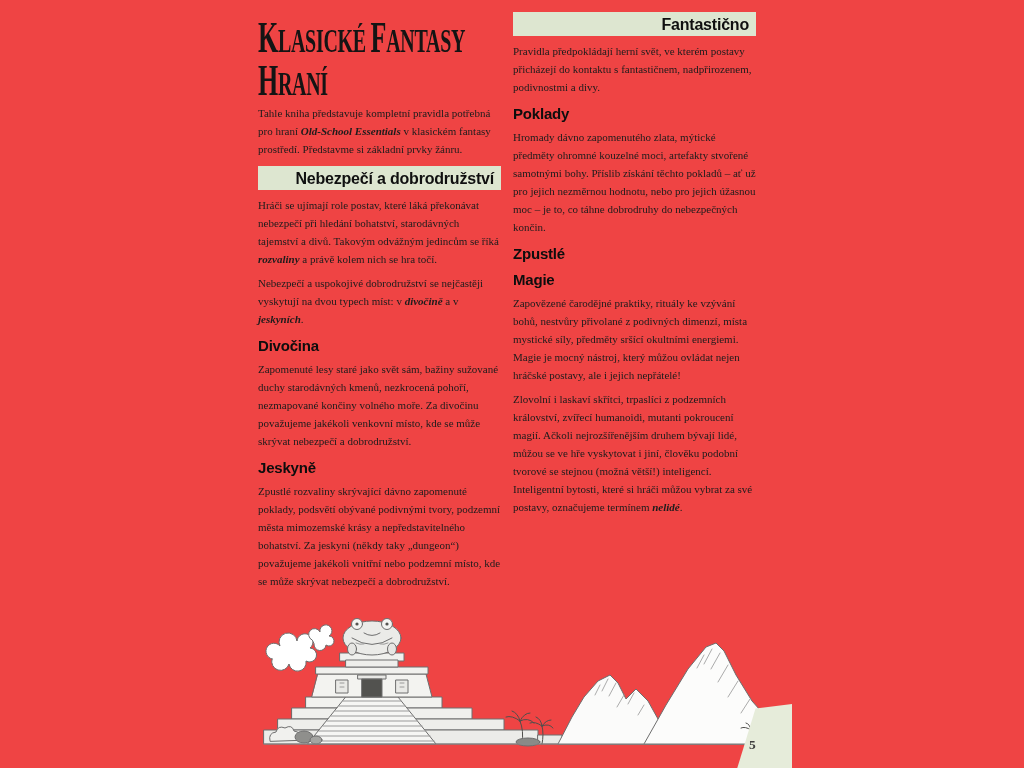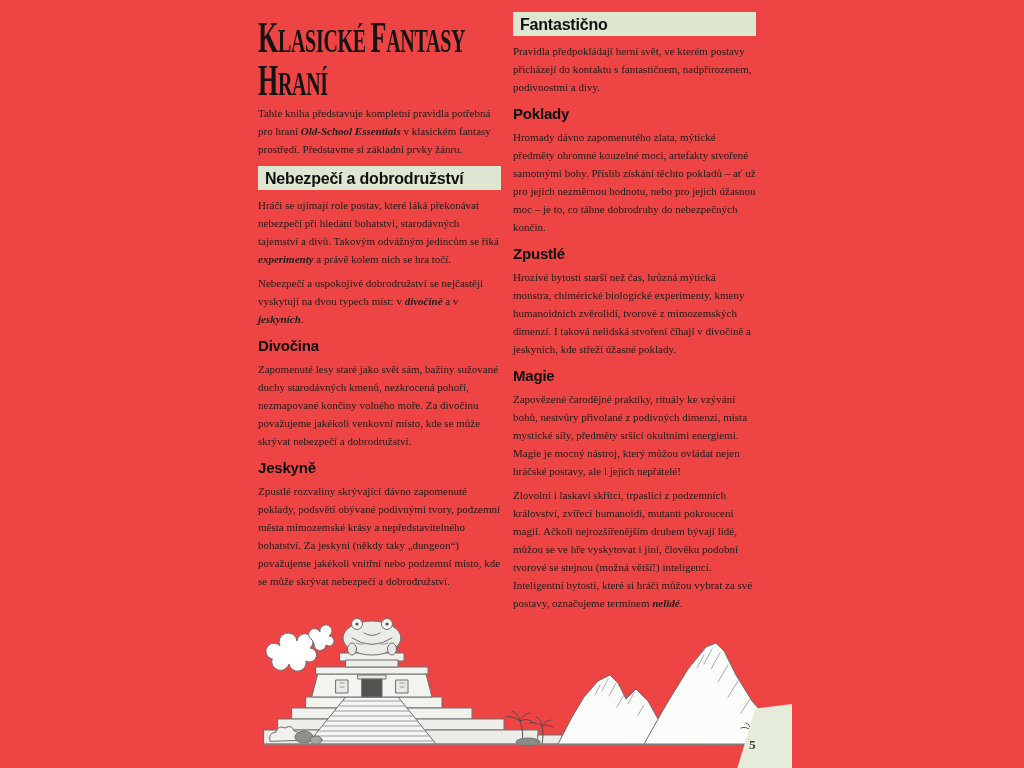--- a/index.html
+++ b/index.html
@@ -7,56 +7,55 @@
         font-family:"Liberation Serif",serif;color:#1e1e1e;}
   .col{position:absolute;}
   .col-left{left:258px;top:18px;width:243px;}
   .col-right{left:513px;top:12px;width:243px;}
   h1.title{font-family:"Liberation Serif",serif;font-weight:bold;color:#141414;
         font-size:20px;line-height:24px;letter-spacing:-0.3px;
         transform:scaleY(1.70);transform-origin:0 0;height:48px;margin:0 0 38px 0;}
   h1.title .cap{font-size:26px;}
   .banner{background:#dde6d0;font-family:"Liberation Sans",sans-serif;font-weight:bold;
         font-size:16px;line-height:17px;letter-spacing:-0.2px;color:#101010;
-        padding:4px 7px 3px 7px;margin:8px 0 2px 0;}
+        padding:4px 7px 3px 7px;margin:8px 0 2px 0;text-align:right;}
   .col-right .banner{margin-top:0;}
   p.body{font-size:11px;line-height:18px;margin:6px 0 0 0;color:#1c1c1c;}
   .bi{font-weight:bold;font-style:italic;}
   h3.subhead{font-family:"Liberation Sans",sans-serif;font-weight:bold;font-size:15px;
         line-height:16px;letter-spacing:-0.2px;color:#0d0d0d;margin:10px 0 0 0;}
   .illustration{position:absolute;left:260px;top:613px;width:532px;height:136px;}
   .corner{position:absolute;left:735px;top:704px;width:57px;height:64px;background:#e6ecda;
         clip-path:polygon(4% 100%,36% 7%,100% 0,100% 100%);}
   .corner .num{position:absolute;left:14px;top:33px;font-family:"Liberation Serif",serif;
         font-weight:bold;font-size:13.5px;color:#3f3f3f;}
 </style>
 </head>
 <body>
 
 <div class="page">
 
   <div class="col col-left">
     <h1 class="title"><span class="cap">K</span>LASICKÉ <span class="cap">F</span>ANTASY <span class="cap">H</span>RANÍ</h1>
     <p class="body">Tahle kniha představuje kompletní pravidla potřebná pro hraní <span class="bi">Old-School Essentials</span> v klasickém fantasy prostředí. Představme si základní prvky žánru.</p>
     <div class="banner">Nebezpečí a dobrodružství</div>
-    <p class="body">Hráči se ujímají role postav, které láká překonávat nebezpečí při hledání bohatství, starodávných tajemství a divů. Takovým odvážným jedincům se říká <span class="bi">experimenty</span> a právě kolem nich se hra točí.</p>
+    <p class="body">Hráči se ujímají role postav, které láká překonávat nebezpečí při hledání bohatství, starodávných tajemství a divů. Takovým odvážným jedincům se říká <span class="bi">rozvaliny</span> a právě kolem nich se hra točí.</p>
     <p class="body">Nebezpečí a uspokojivé dobrodružství se nejčastěji vyskytují na dvou typech míst: v <span class="bi">divočině</span> a v <span class="bi">jeskyních</span>.</p>
     <h3 class="subhead">Divočina</h3>
     <p class="body">Zapomenuté lesy staré jako svět sám, bažiny sužované duchy starodávných kmenů, nezkrocená pohoří, nezmapované končiny volného moře. Za divočinu považujeme jakékoli venkovní místo, kde se může skrývat nebezpečí a dobrodružství.</p>
     <h3 class="subhead">Jeskyně</h3>
     <p class="body">Zpustlé rozvaliny skrývající dávno zapomenuté poklady, podsvětí obývané podivnými tvory, podzemní města mimozemské krásy a nepředstavitelného bohatství. Za jeskyni (někdy taky „dungeon“) považujeme jakékoli vnitřní nebo podzemní místo, kde se může skrývat nebezpečí a dobrodružství.</p>
   </div>
 
   <div class="col col-right">
     <div class="banner">Fantastično</div>
     <p class="body">Pravidla předpokládají herní svět, ve kterém postavy přicházejí do kontaktu s fantastičnem, nadpřirozenem, podivnostmi a divy.</p>
     <h3 class="subhead">Poklady</h3>
     <p class="body">Hromady dávno zapomenutého zlata, mýtické předměty ohromné kouzelné moci, artefakty stvořené samotnými bohy. Příslib získání těchto pokladů – ať už pro jejich nezměrnou hodnotu, nebo pro jejich úžasnou moc – je to, co táhne dobrodruhy do nebezpečných končin.</p>
     <h3 class="subhead">Zpustlé</h3>
-    <p class="body">Hrozivé bytosti starší než čas, hrůzná mýtická monstra, chimérické biologické experimenty, kmeny humanoidních zvěrolidí, tvorové z mimozemských dimenzí. I taková nelidská stvoření číhají v divočině a jeskyních, kde střeží úžasné poklady.</p>
     <h3 class="subhead">Magie</h3>
     <p class="body">Zapovězené čarodějné praktiky, rituály ke vzývání bohů, nestvůry přivolané z podivných dimenzí, místa mystické síly, předměty sršící okultními energiemi. Magie je mocný nástroj, který můžou ovládat nejen hráčské postavy, ale i jejich nepřátelé!</p>
     <p class="body">Zlovolní i laskaví skřítci, trpaslíci z podzemních království, zvířecí humanoidi, mutanti pokroucení magií. Ačkoli nejrozšířenějším druhem bývají lidé, můžou se ve hře vyskytovat i jiní, člověku podobní tvorové se stejnou (možná větší!) inteligencí. Inteligentní bytosti, které si hráči můžou vybrat za své postavy, označujeme termínem <span class="bi">nelidé</span>.</p>
   </div>
 
   <svg class="illustration" viewBox="0 0 532 136" xmlns="http://www.w3.org/2000/svg">
     <g stroke="#6e6e6e" stroke-width="1" fill="none" stroke-linejoin="round" stroke-linecap="round">
 
       <g fill="#ffffff">
         <path d="M12,46 a8,8 0 1,1 8,-13 a9,9 0 1,1 17,-5 a8,8 0 1,1 13,7 a7,7 0 1,1 -4,13 a8,8 0 1,1 -17,3 a8,8 0 1,1 -17,-5 z"></path>

